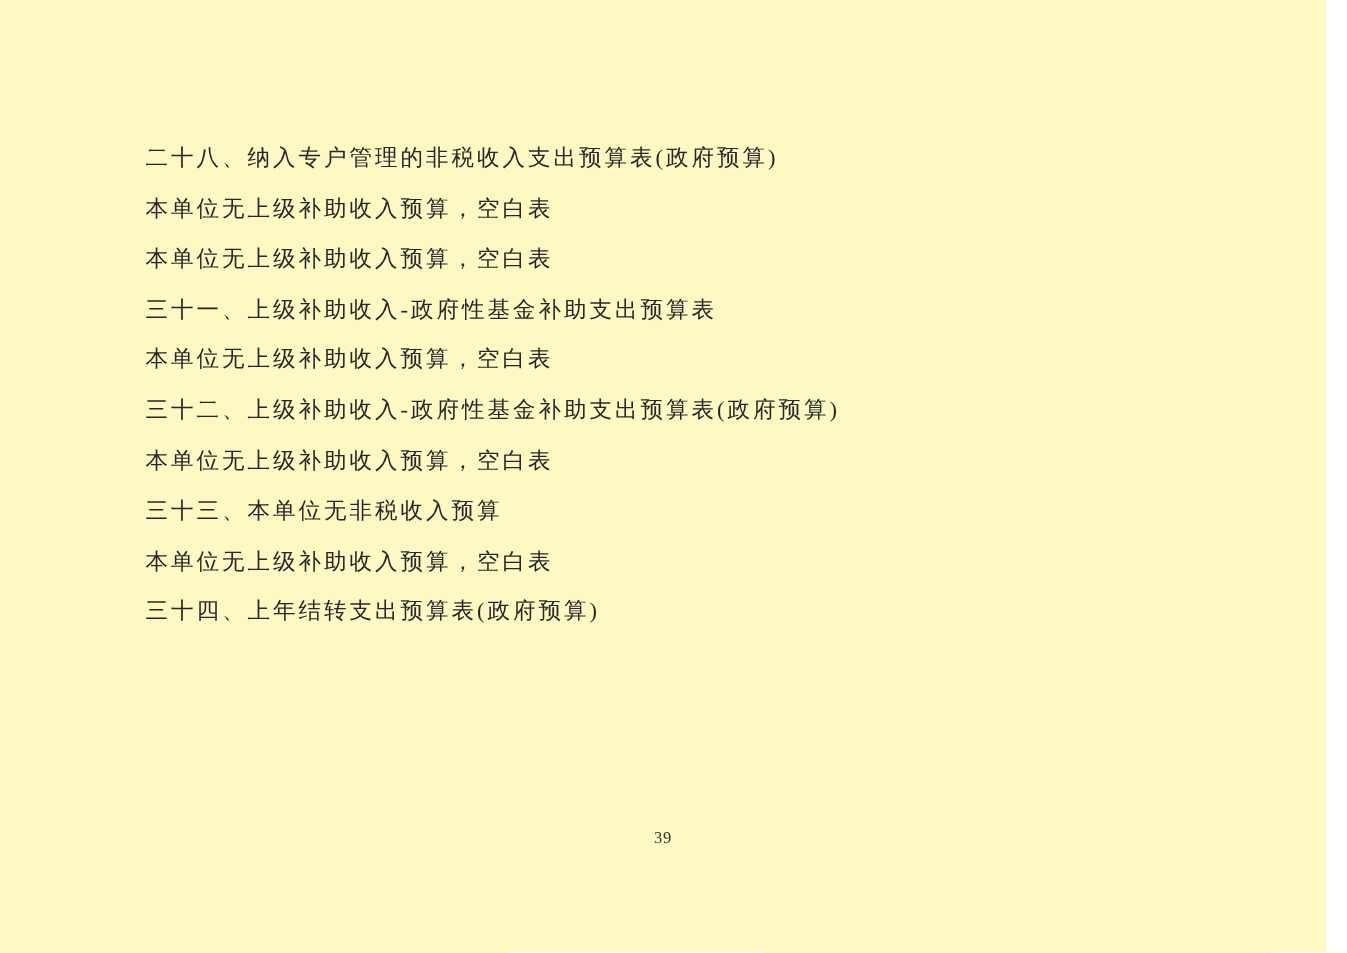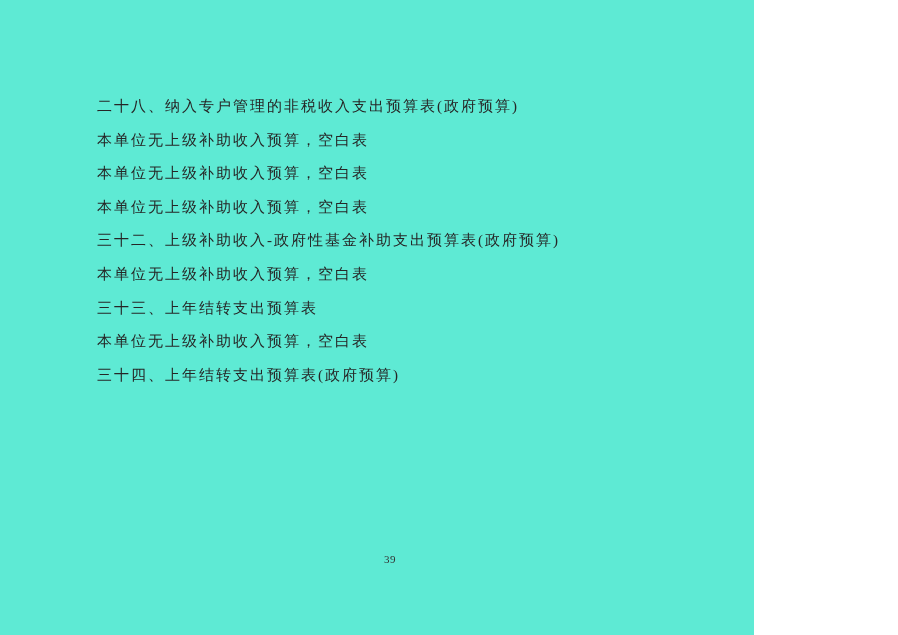--- a/index.html
+++ b/index.html
@@ -2,23 +2,23 @@
 <html><head>
 <meta charset="utf-8">
 <style>
   html, body {
     margin: 0;
     padding: 0;
     background: #ffffff;
   }
   .page {
     position: relative;
-    width: 754px;
+    width: 884px;
     height: 635px;
-    background: #5eead4;
+    background: #fef9c3;
     overflow: hidden;
     font-family: "Liberation Serif", "DejaVu Serif", serif;
   }
   .content {
     position: absolute;
     left: 97px;
     top: 90px;
     right: 40px;
   }
   .doc-line {
@@ -27,37 +27,38 @@
     font-size: 15px;
     line-height: 33.6px;
     color: #262626;
     letter-spacing: 2px;
     white-space: nowrap;
     font-weight: 400;
   }
   .page-number {
     position: absolute;
     top: 553px;
-    left: 13px;
+    left: 0;
     width: 100%;
     text-align: center;
     font-size: 11px;
     color: #333333;
     letter-spacing: 0.5px;
   }
 </style>
 </head>
 <body>
 
 <div class="page">
   <div class="content">
     <p class="doc-line">二十八、纳入专户管理的非税收入支出预算表(政府预算)</p>
     <p class="doc-line">本单位无上级补助收入预算，空白表</p>
     <p class="doc-line">本单位无上级补助收入预算，空白表</p>
+    <p class="doc-line">三十一、上级补助收入-政府性基金补助支出预算表</p>
     <p class="doc-line">本单位无上级补助收入预算，空白表</p>
     <p class="doc-line">三十二、上级补助收入-政府性基金补助支出预算表(政府预算)</p>
     <p class="doc-line">本单位无上级补助收入预算，空白表</p>
-    <p class="doc-line">三十三、上年结转支出预算表</p>
+    <p class="doc-line">三十三、本单位无非税收入预算</p>
     <p class="doc-line">本单位无上级补助收入预算，空白表</p>
     <p class="doc-line">三十四、上年结转支出预算表(政府预算)</p>
   </div>
   <div class="page-number">39</div>
 </div>
 
 </body></html>

